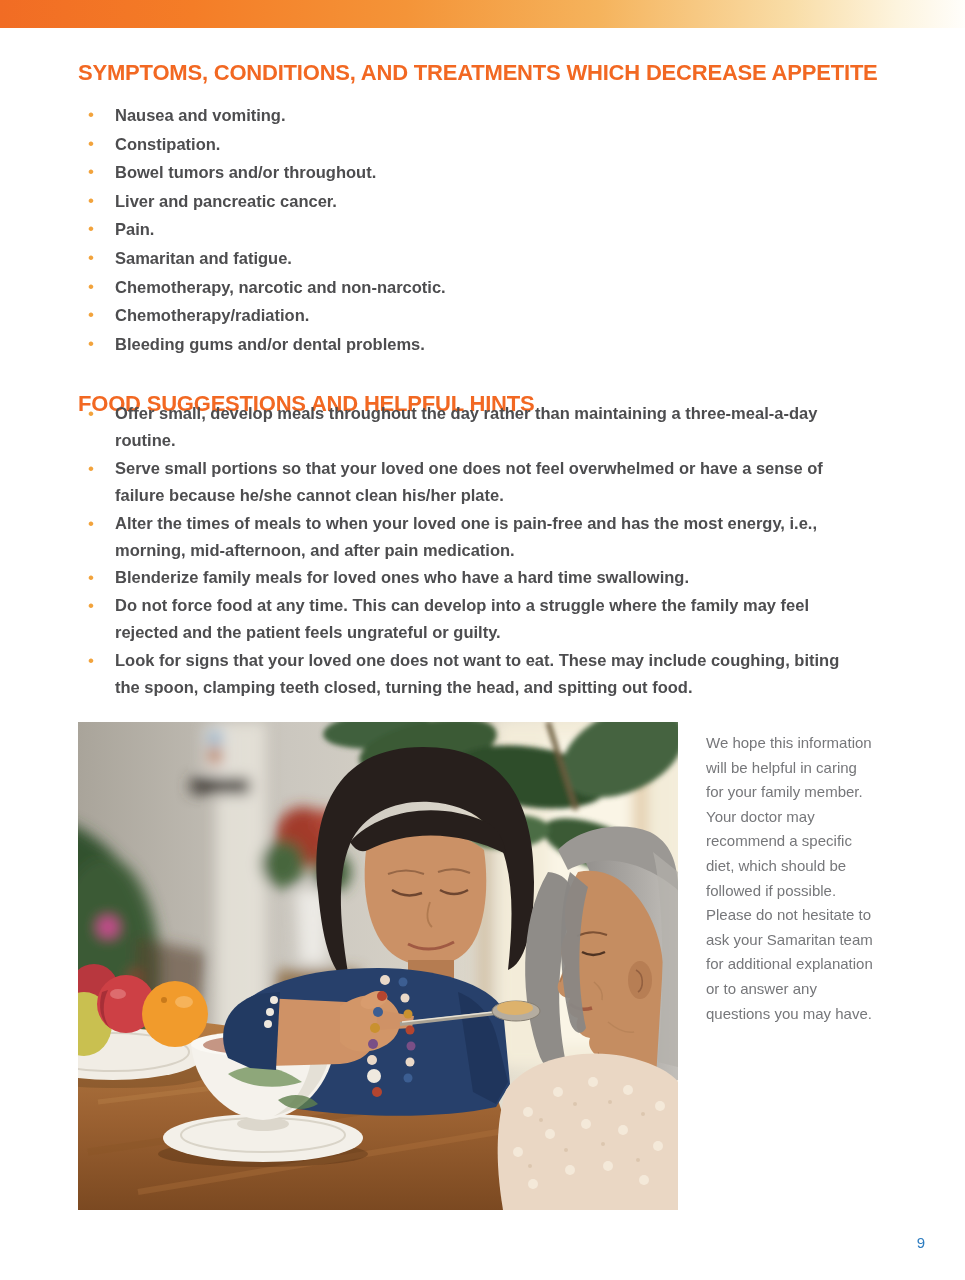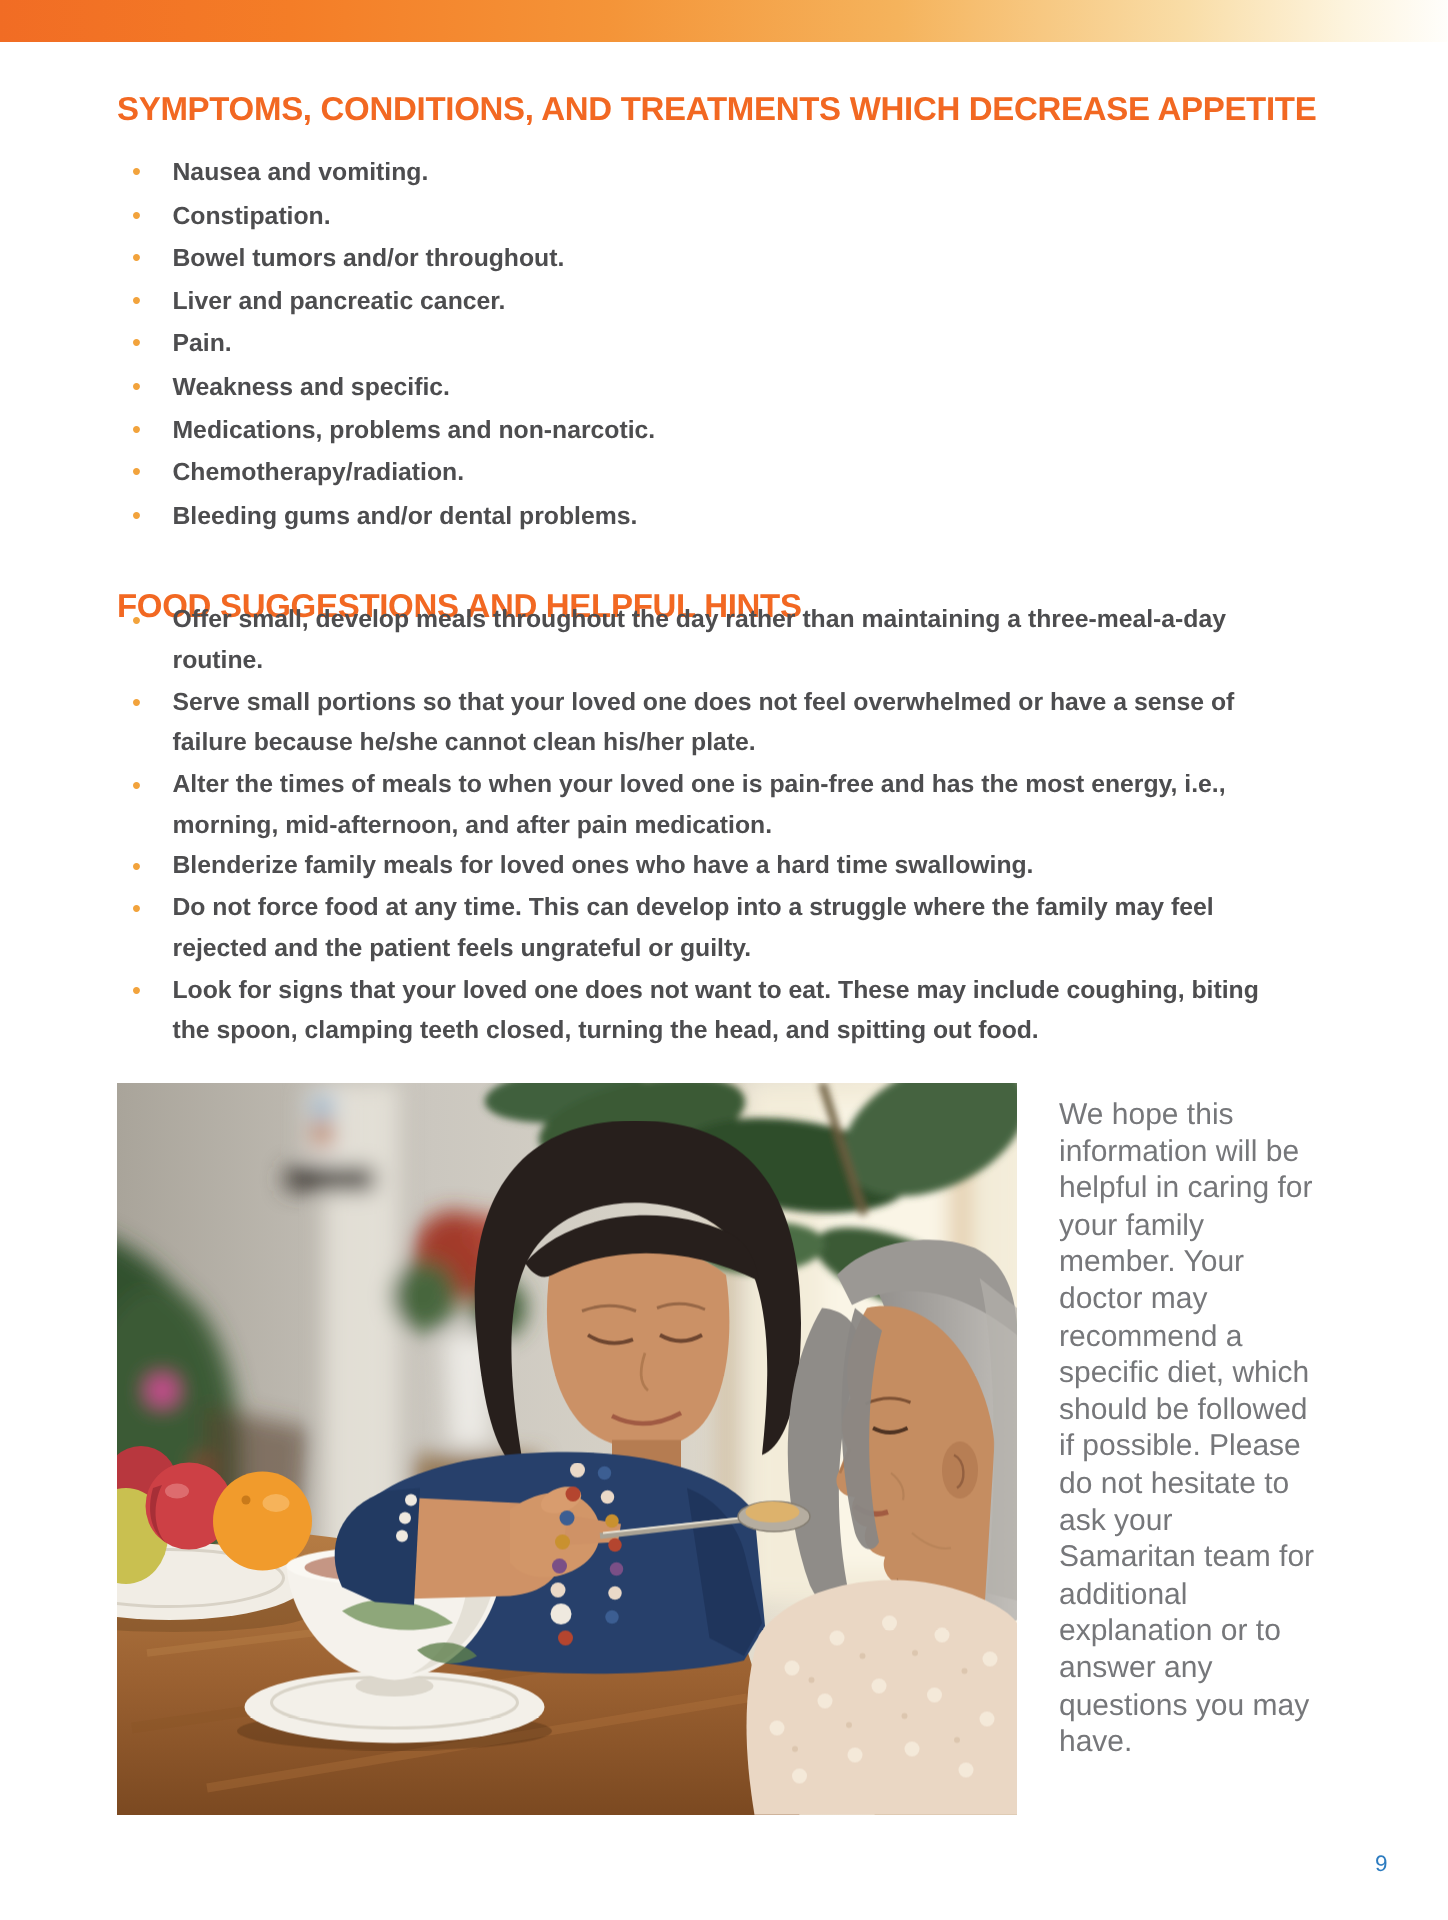--- a/index.html
+++ b/index.html
@@ -25,21 +25,21 @@
   #list-1{top:101px;}
   #list-1 li{font-size:16.5px;line-height:28.6px;color:#4d4d4f;}
   #list-2{top:400px;width:772px;}
   #list-2 li{font-size:16.5px;line-height:27.4px;color:#4d4d4f;}
   .photo{
     position:absolute;left:78px;top:722px;width:600px;height:488px;overflow:hidden;
   }
   .photo svg{display:block;}
   .note{
     position:absolute;left:706px;top:731px;width:172px;
-    font-size:20px;line-height:24.6px;color:#76777a;
+    font-size:15px;line-height:24.6px;color:#76777a;
   }
   .footer-site{
     position:absolute;left:78px;top:1296px;font-size:15px;color:#2d7cc0;text-decoration:none;font-style:italic;
   }
   .footer-page{
     position:absolute;right:40px;top:1234px;font-size:15px;color:#2d7cc0;
   }
 </style>
 </head>
 <body>
@@ -63,25 +63,25 @@
     <li>
       <span class="bullet">•</span>
       <span class="li-text">Liver and pancreatic cancer.</span>
     </li>
     <li>
       <span class="bullet">•</span>
       <span class="li-text">Pain.</span>
     </li>
     <li>
       <span class="bullet">•</span>
-      <span class="li-text">Weakness and specific.</span>
-    </li>
-    <li>
-      <span class="bullet">•</span>
-      <span class="li-text">Medications, problems and non-narcotic.</span>
+      <span class="li-text">Samaritan and fatigue.</span>
+    </li>
+    <li>
+      <span class="bullet">•</span>
+      <span class="li-text">Chemotherapy, narcotic and non-narcotic.</span>
     </li>
     <li>
       <span class="bullet">•</span>
       <span class="li-text">Chemotherapy/radiation.</span>
     </li>
     <li>
       <span class="bullet">•</span>
       <span class="li-text">Bleeding gums and/or dental problems.</span>
     </li>
   </ul>

